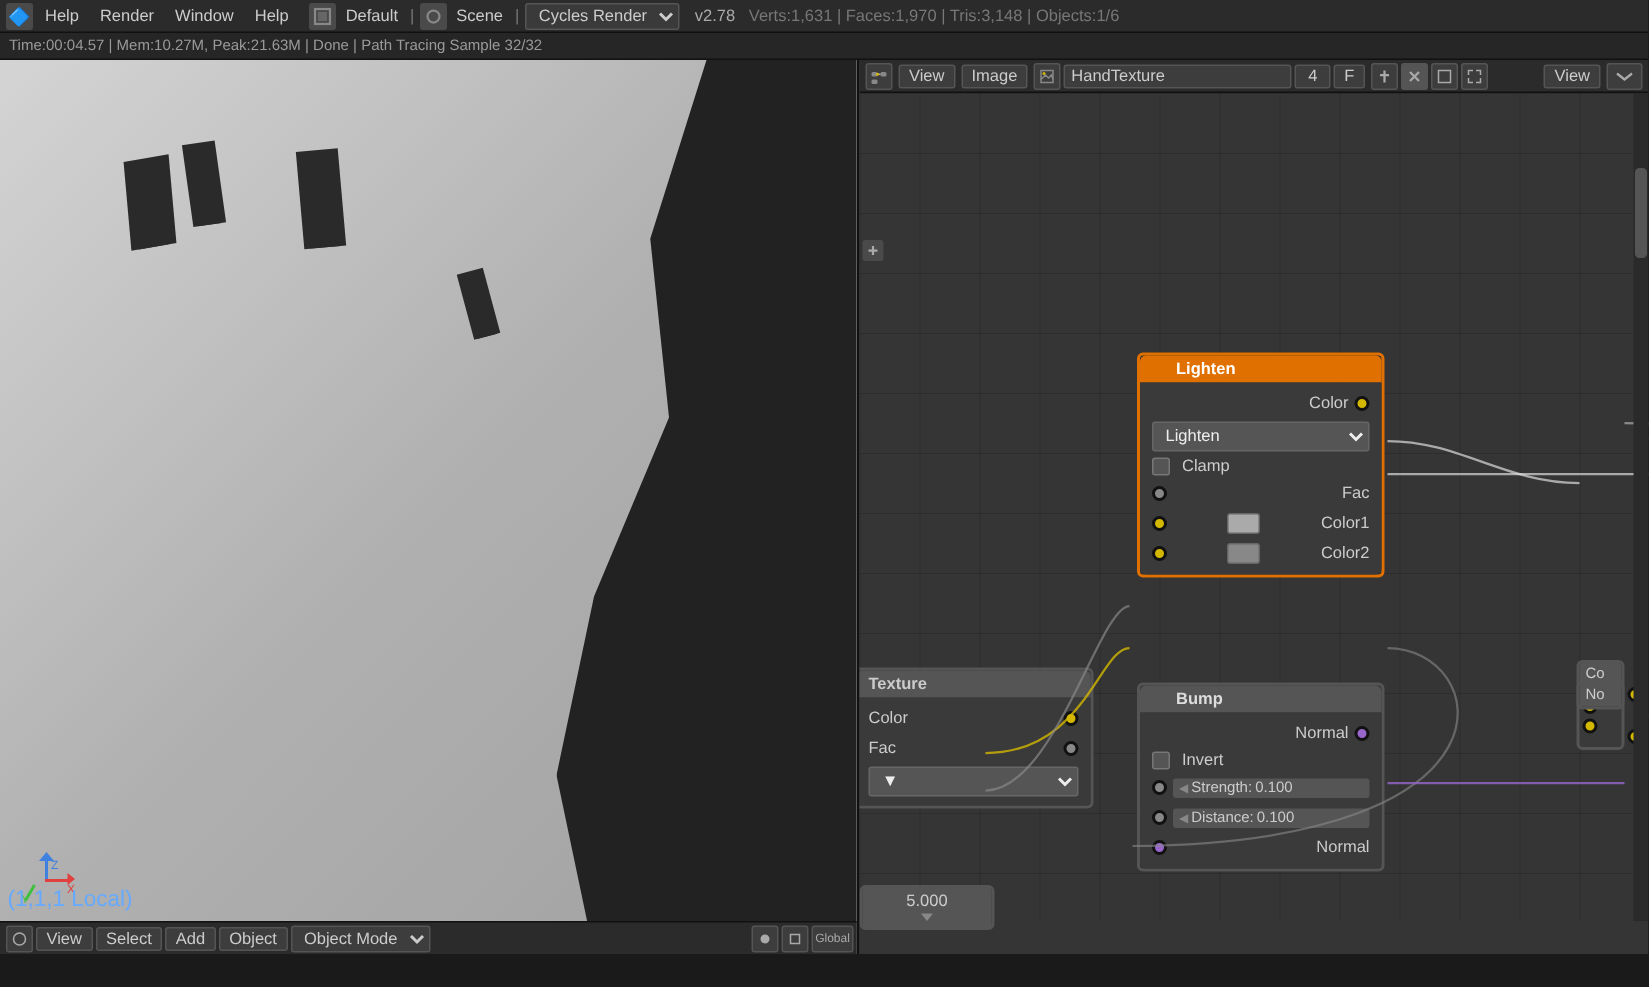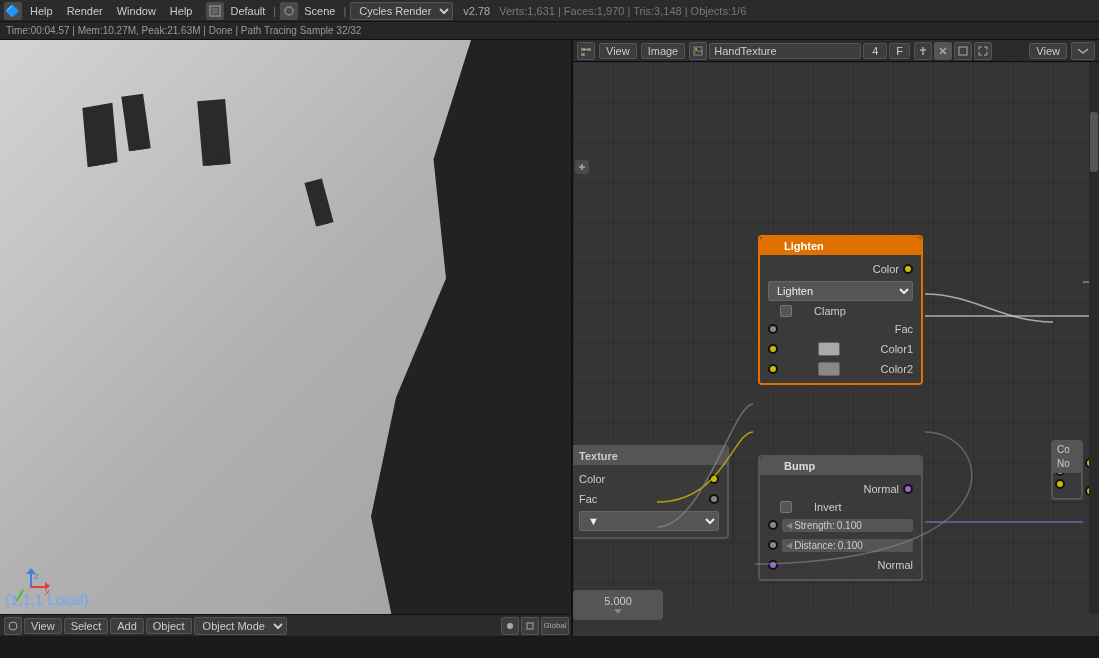--- a/index.html
+++ b/index.html
@@ -243,22 +243,22 @@
       background: #555;
       border: 1px solid #666;
       color: #eee;
       font-size: 11px;
       padding: 2px 4px;
       border-radius: 2px;
     }
     .node-checkbox-row {
       display: flex;
       align-items: center;
-      padding: 2px 20px;
-      gap: 22px;
+      padding: 2px 8px;
+      gap: 8px;
     }
     .node-checkbox {
       width: 12px; height: 12px;
       background: #555;
       border: 1px solid #777;
       border-radius: 2px;
     }
     .swatch {
       width: 22px; height: 14px;
       background: #aaa;

